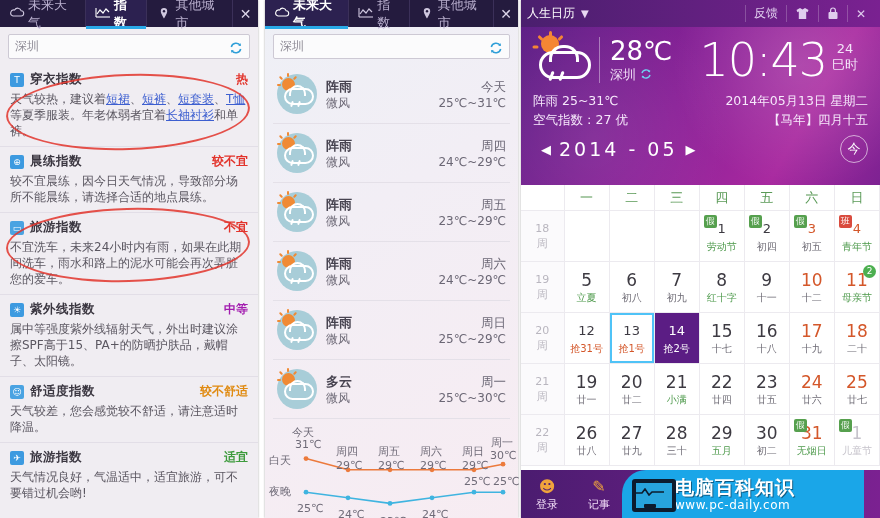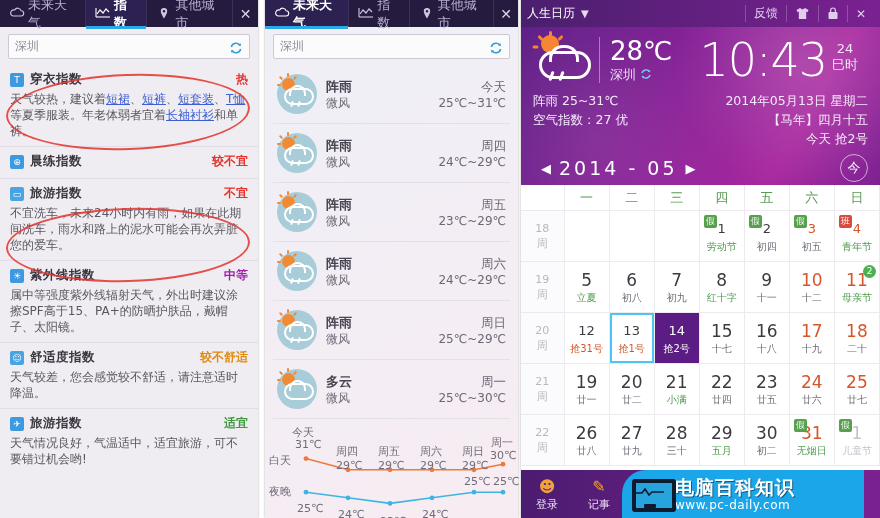--- a/index.html
+++ b/index.html
@@ -243,20 +243,21 @@
             <span class="idxlevel" style="color:#e2342c">热</span>
           </div>
           <div class="idxtext">天气较热，建议着<a>短裙</a>、<a>短裤</a>、<a>短套装</a>、<a>T恤</a>等夏季服装。年老体弱者宜着<a>长袖衬衫</a>和单裤。</div>
         </div>
         <div class="idx">
           <div class="idxhead">
             <span class="idxicon" style="background:#3d9ae0">⊕</span>
             <span class="idxname">晨练指数</span>
             <span class="idxlevel" style="color:#e2342c">较不宜</span>
           </div>
+          <div class="idxtext">较不宜晨练，因今日天气情况，导致部分场所不能晨练，请选择合适的地点晨练。</div>
         </div>
         <div class="idx">
           <div class="idxhead">
             <span class="idxicon" style="background:#4aa3e2">▭</span>
             <span class="idxname">旅游指数</span>
             <span class="idxlevel" style="color:#e2342c">不宜</span>
           </div>
           <div class="idxtext">不宜洗车，未来24小时内有雨，如果在此期间洗车，雨水和路上的泥水可能会再次弄脏您的爱车。</div>
         </div>
         <div class="idx">
@@ -560,21 +561,20 @@
       </div>
 
       <div class="wxdetail">
         <div class="wxleft">
           <div>阵雨 25~31℃</div>
           <div>空气指数：27 优</div>
         </div>
         <div class="wxright">
           <div>2014年05月13日  星期二</div>
           <div>【马年】四月十五</div>
-          <div>今天 抢2号</div>
         </div>
       </div>
 
       <div class="ymbar">
         <span class="arrowb">◀</span>
         <span class="ymtext">2014 - 05</span>
         <span class="arrowb">▶</span>
         <span class="todaybtn">今</span>
       </div>
     </div>

